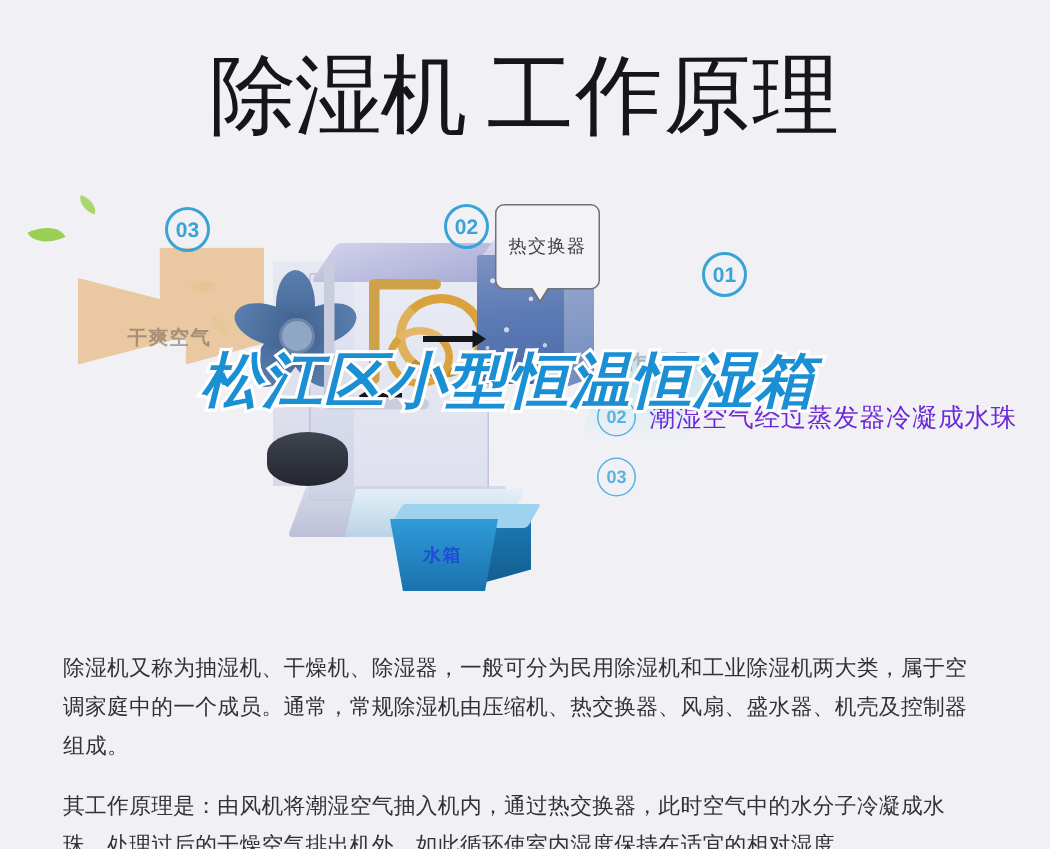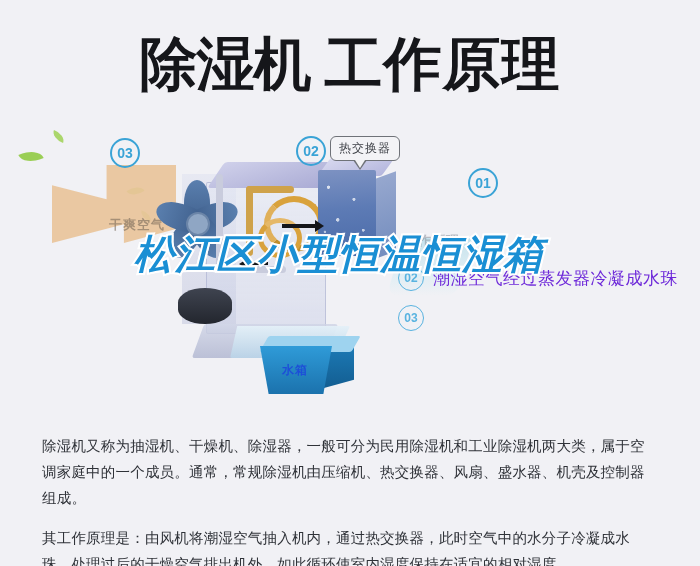--- a/index.html
+++ b/index.html
@@ -10,21 +10,21 @@
     overflow:hidden;
     position:relative;
   }
   #page{position:relative;width:700px;height:566px;background:#f1f1f5;overflow:hidden;}
 
   
   .title{
     position:absolute;left:0;top:32px;width:700px;
     text-align:center;
     font-size:58px;line-height:64px;
-    font-weight:bold;
+    font-weight:normal;
     color:#15161a;
     letter-spacing:1px;
     white-space:nowrap;
   }
   .title .t1{letter-spacing:-1px;}
   .title .gap{display:inline-block;width:14px;}
 
   
   .stage{position:absolute;left:0;top:120px;width:700px;height:270px;}
 
@@ -53,21 +53,21 @@
   
   .dry-arrow{
     position:absolute;left:52px;top:45px;width:124px;height:78px;
     background:#e9c49a;
     clip-path:polygon(44% 0%,100% 0%,100% 82%,58% 100%,58% 76%,0% 100%,0% 26%,44% 44%);
     opacity:.92;
   }
   .dry-arrow-lbl{
     position:absolute;left:85px;top:96px;
     font-size:13px;color:#6f6253;font-weight:bold;opacity:.55;
-    letter-spacing:1px;white-space:nowrap;margin-left:24px;
+    letter-spacing:1px;white-space:nowrap;
   }
 
   
   .leaf{position:absolute;background:#8dc83f;border-radius:0 100% 0 100%;opacity:.92;}
   .leaf.l1{left:20px;top:30px;width:22px;height:13px;transform:rotate(-24deg);background:#93cb46;}
   .leaf.l2{left:52px;top:12px;width:13px;height:9px;transform:rotate(20deg);background:#a5d45f;}
   .leaf.l3{left:128px;top:66px;width:15px;height:10px;transform:rotate(-35deg);background:#9ccf52;}
   .leaf.l4{left:140px;top:92px;width:12px;height:8px;transform:rotate(18deg);background:#a8d765;}
 
   
@@ -221,21 +221,21 @@
     background:transparent;
     font-family:"Liberation Sans",sans-serif;
   }
   .badge.b01{left:468px;top:48px;}
   .badge.b02{left:296px;top:16px;}
   .badge.b03{left:110px;top:18px;}
 
   
   .callout{
     position:absolute;left:330px;top:16px;
-    padding:3px 8px;
+    padding:19px 8px;
     border:1.6px solid #6f7278;border-radius:6px;
     background:#f3f3f6;
     font-size:12px;color:#3c3f45;white-space:nowrap;
     letter-spacing:1px;
   }
   .callout::after{
     content:"";position:absolute;left:22px;bottom:-10px;
     border-top:10px solid #6f7278;border-left:7px solid transparent;border-right:7px solid transparent;
   }
   .callout::before{

